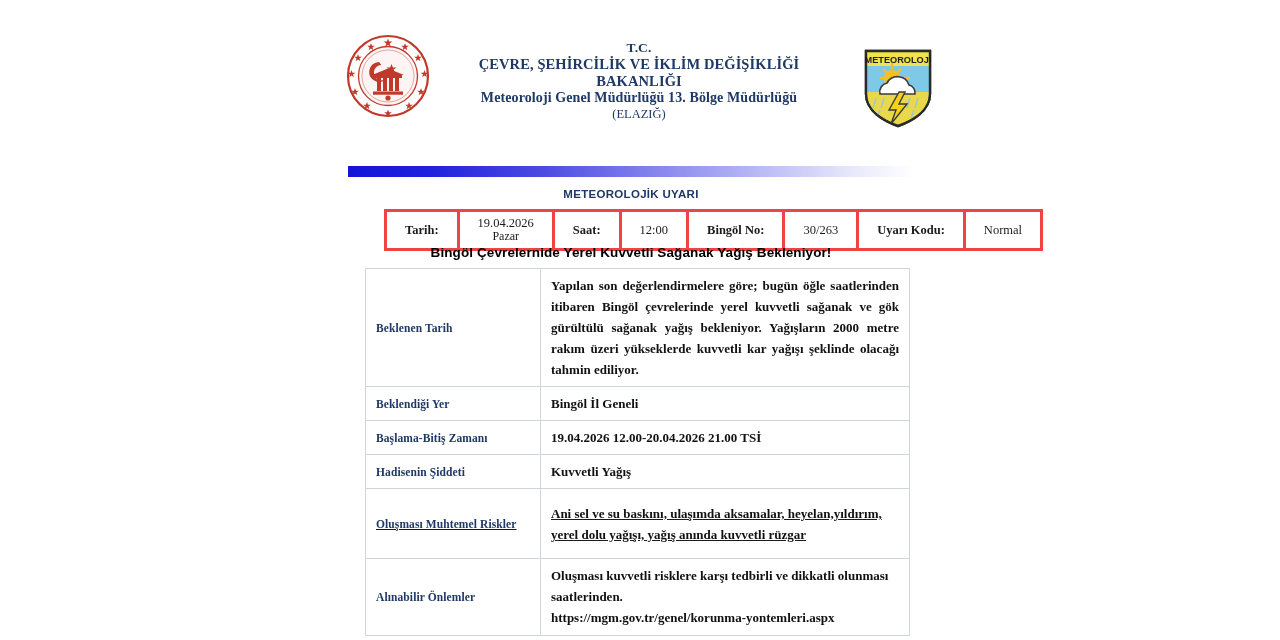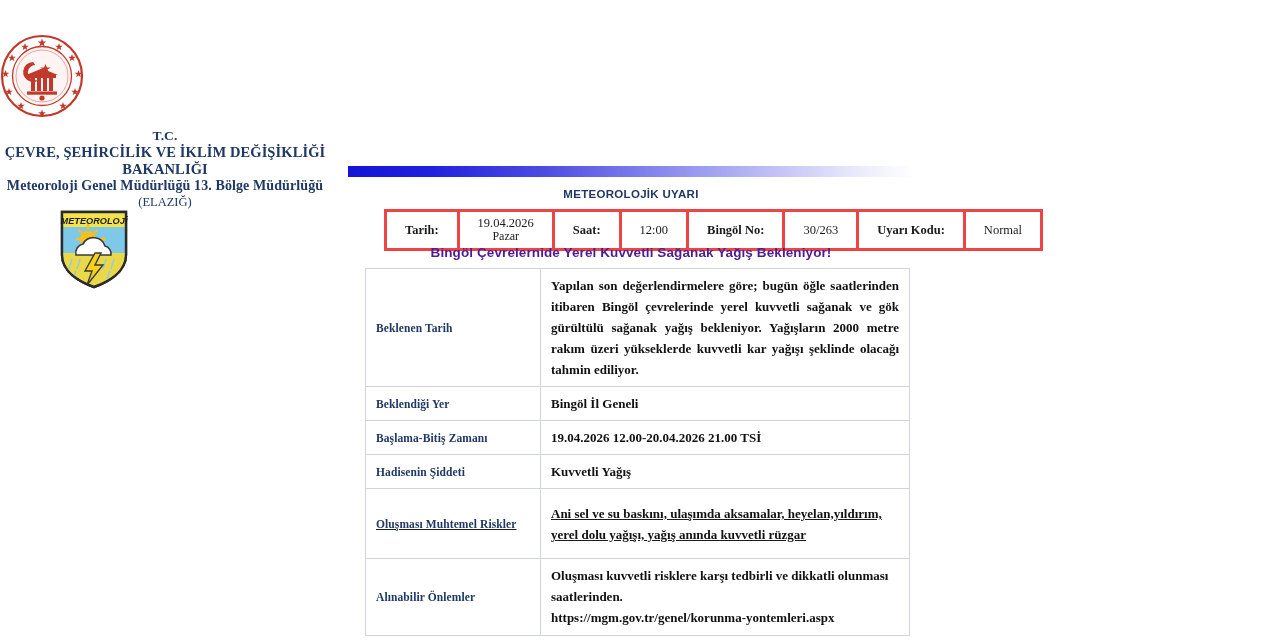--- a/index.html
+++ b/index.html
@@ -16,38 +16,36 @@
     position: relative;
   }
 
   
   .header {
     display: flex;
     align-items: flex-start;
     justify-content: center;
     padding-top: 30px;
     gap: 0;
-    flex-direction: column;
   }
   .logo-left {
     width: 84px;
     height: 84px;
     flex: 0 0 84px;
     position: relative;
     margin-right: 44px;
     margin-top: 4px;
   }
   .logo-right {
     width: 72px;
     height: 80px;
     flex: 0 0 72px;
     position: relative;
     margin-left: 58px;
-    margin-top: 0px;
-    font-style: italic;
+    margin-top: 18px;
   }
   .header-text {
     text-align: center;
     color: #1f3864;
     line-height: 1.18;
     padding-top: 10px;
     width: 330px;
   }
   .header-text .line {
     font-weight: bold;
@@ -116,21 +114,21 @@
   
   .red-title {
     position: absolute;
     left: 348px;
     top: 245px;
     width: 566px;
     text-align: center;
     font-family: "Liberation Sans", "DejaVu Sans", sans-serif;
     font-weight: bold;
     font-size: 13.5px;
-    color: #4c1d95;
+    color: #000000;
     letter-spacing: 0.1px;
   }
 
   
   .main-table {
     position: absolute;
     left: 365px;
     top: 268px;
     width: 545px;
     border-collapse: collapse;

